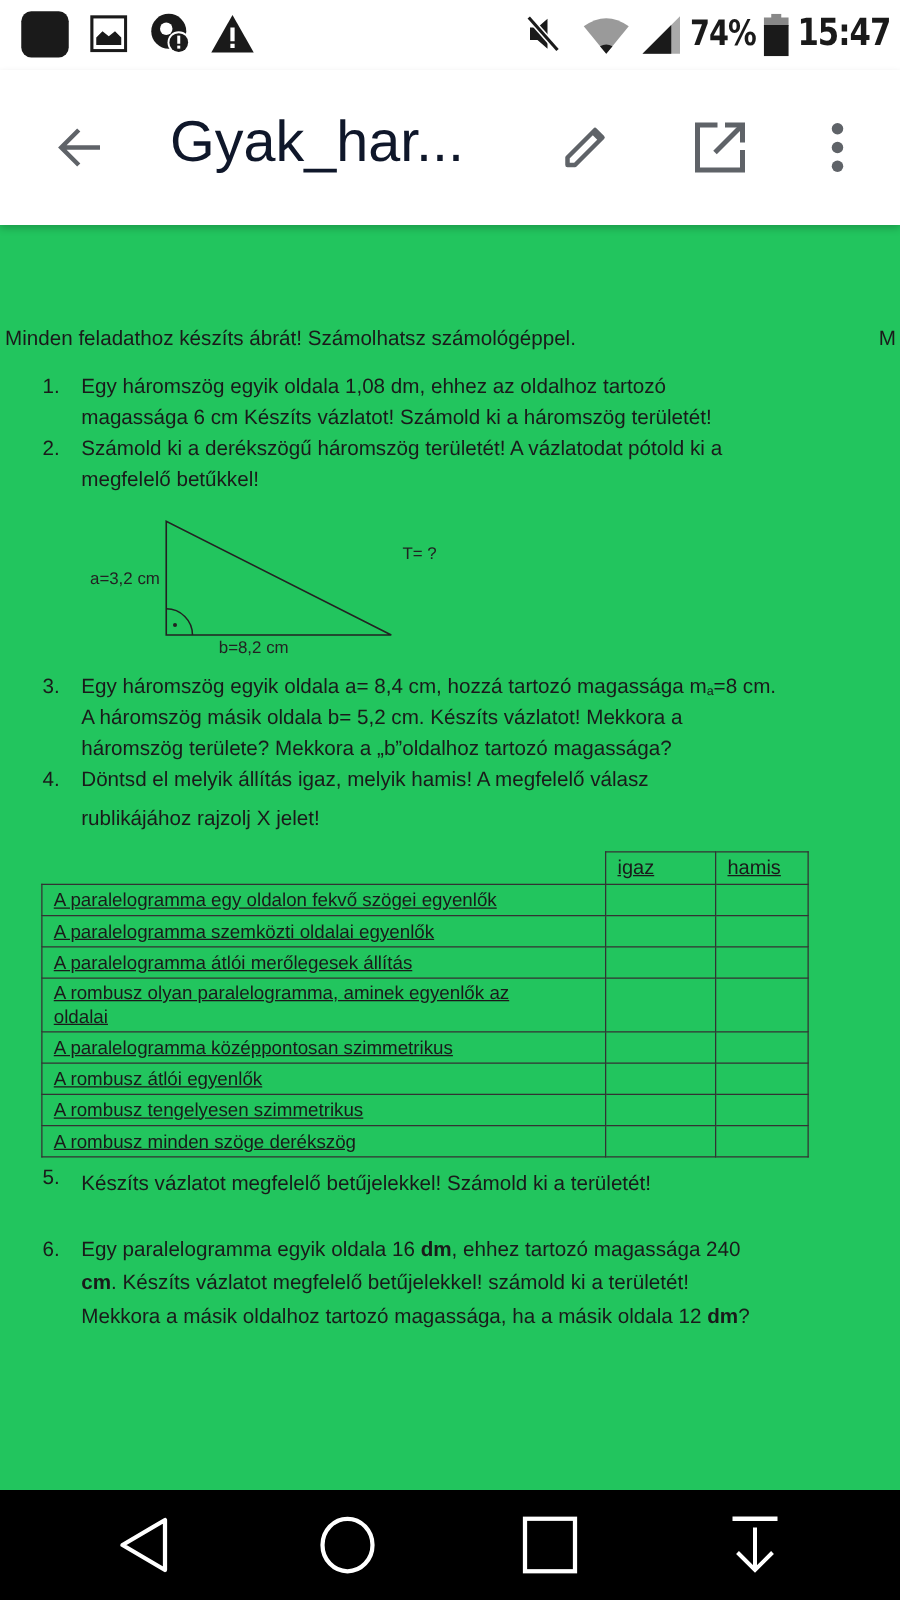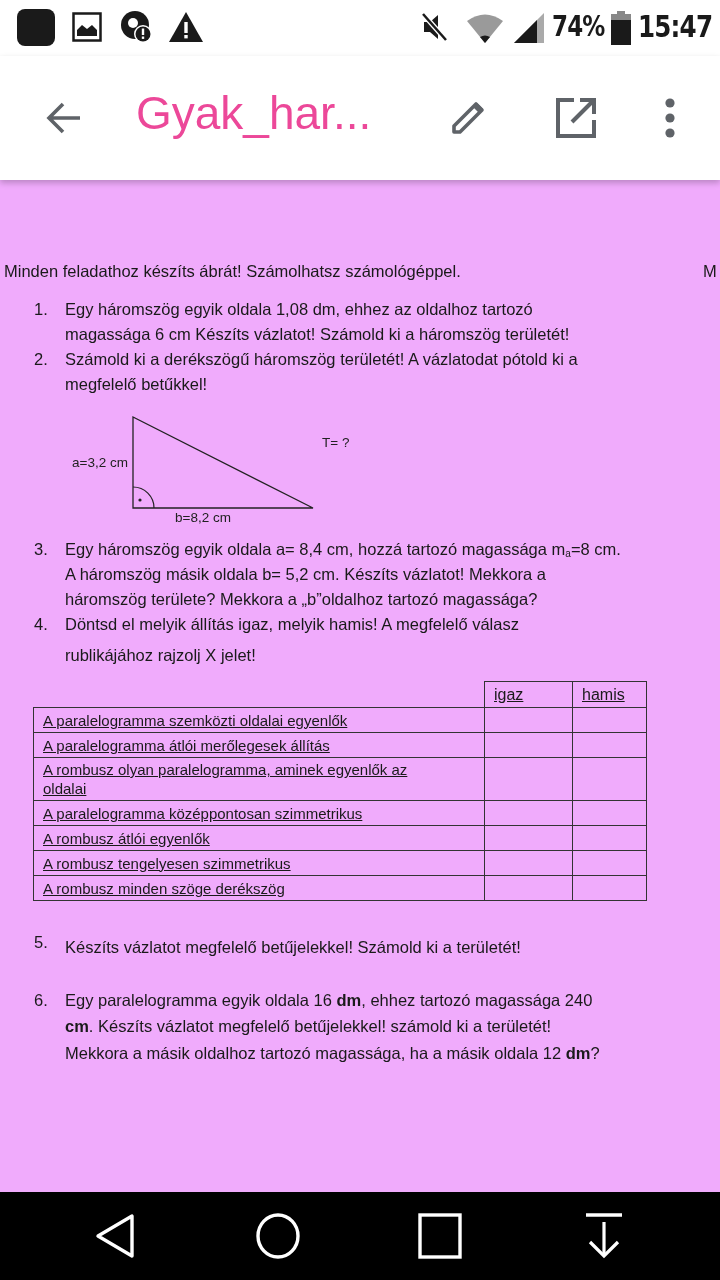--- a/index.html
+++ b/index.html
@@ -16,27 +16,27 @@
   .sb-wifi { left:466px; top:12px; width:38px; height:32px; }
   .sb-signal { left:512px; top:12px; width:34px; height:32px; }
   .sb-battery-text { position:absolute; left:552px; top:10px; font-size:28px; font-weight:bold; letter-spacing:-1px; color:#1a1a1a; font-family:"DejaVu Sans", sans-serif; transform:scaleX(0.82); transform-origin:left; }
   .sb-battery { left:611px; top:11px; width:20px; height:34px; }
   .sb-time { position:absolute; left:638px; top:9px; font-size:30px; font-weight:bold; color:#1a1a1a; font-family:"DejaVu Sans", sans-serif; transform:scaleX(0.82); transform-origin:left; letter-spacing:-1px; }
 
   
   .appbar { position:absolute; left:0; top:56px; width:720px; height:124px; background:#fff; box-shadow:0 3px 6px rgba(0,0,0,0.22); z-index:2; }
   .appbar-btn { position:absolute; display:flex; align-items:center; justify-content:center; }
   .back-btn { left:36px; top:34px; width:56px; height:56px; }
-  .title { position:absolute; left:136px; top:30px; font-size:46px; color:#ec4899; font-family:"Liberation Sans", sans-serif; white-space:nowrap; }
+  .title { position:absolute; left:136px; top:30px; font-size:46px; color:#0f172a; font-family:"Liberation Sans", sans-serif; white-space:nowrap; }
   .edit-btn { left:440px; top:34px; width:56px; height:56px; }
   .open-btn { left:548px; top:34px; width:56px; height:56px; }
   .more-btn { left:646px; top:34px; width:48px; height:56px; }
 
   
-  .doc { position:absolute; left:0; top:180px; width:720px; height:1012px; background:#f0abfc; font-family:"Liberation Sans", sans-serif; font-size:16.5px; color:#1a1a1a; }
+  .doc { position:absolute; left:0; top:180px; width:720px; height:1012px; background:#22c55e; font-family:"Liberation Sans", sans-serif; font-size:16.5px; color:#1a1a1a; }
   .intro { position:absolute; left:4px; top:82px; white-space:nowrap; }
   .intro-right { position:absolute; left:703px; top:82px; }
   .item { position:absolute; left:34px; width:650px; line-height:25px; }
   .item .num { position:absolute; left:0; top:0; }
   .item .txt { position:absolute; left:31px; top:0; width:600px; white-space:nowrap; }
   .item .txt div { height:25px; }
   sub { font-size:10px; vertical-align:-2px; }
   b { font-weight:bold; }
 
   .figure { position:absolute; left:60px; top:233px; width:320px; height:120px; }
@@ -177,20 +177,25 @@
   </div>
 
   <table class="stmt">
     <tbody>
         <tr class="head">
       <td class="c1"></td>
       <td class="c2">igaz</td>
       <td class="c3">hamis</td>
     </tr>
     <tr>
+      <td class="c1">A paralelogramma egy oldalon fekvő szögei egyenlők</td>
+      <td class="c2"></td>
+      <td class="c3"></td>
+    </tr>
+    <tr>
       <td class="c1">A paralelogramma szemközti oldalai egyenlők</td>
       <td class="c2"></td>
       <td class="c3"></td>
     </tr>
     <tr>
       <td class="c1">A paralelogramma átlói merőlegesek állítás</td>
       <td class="c2"></td>
       <td class="c3"></td>
     </tr>
     <tr>

